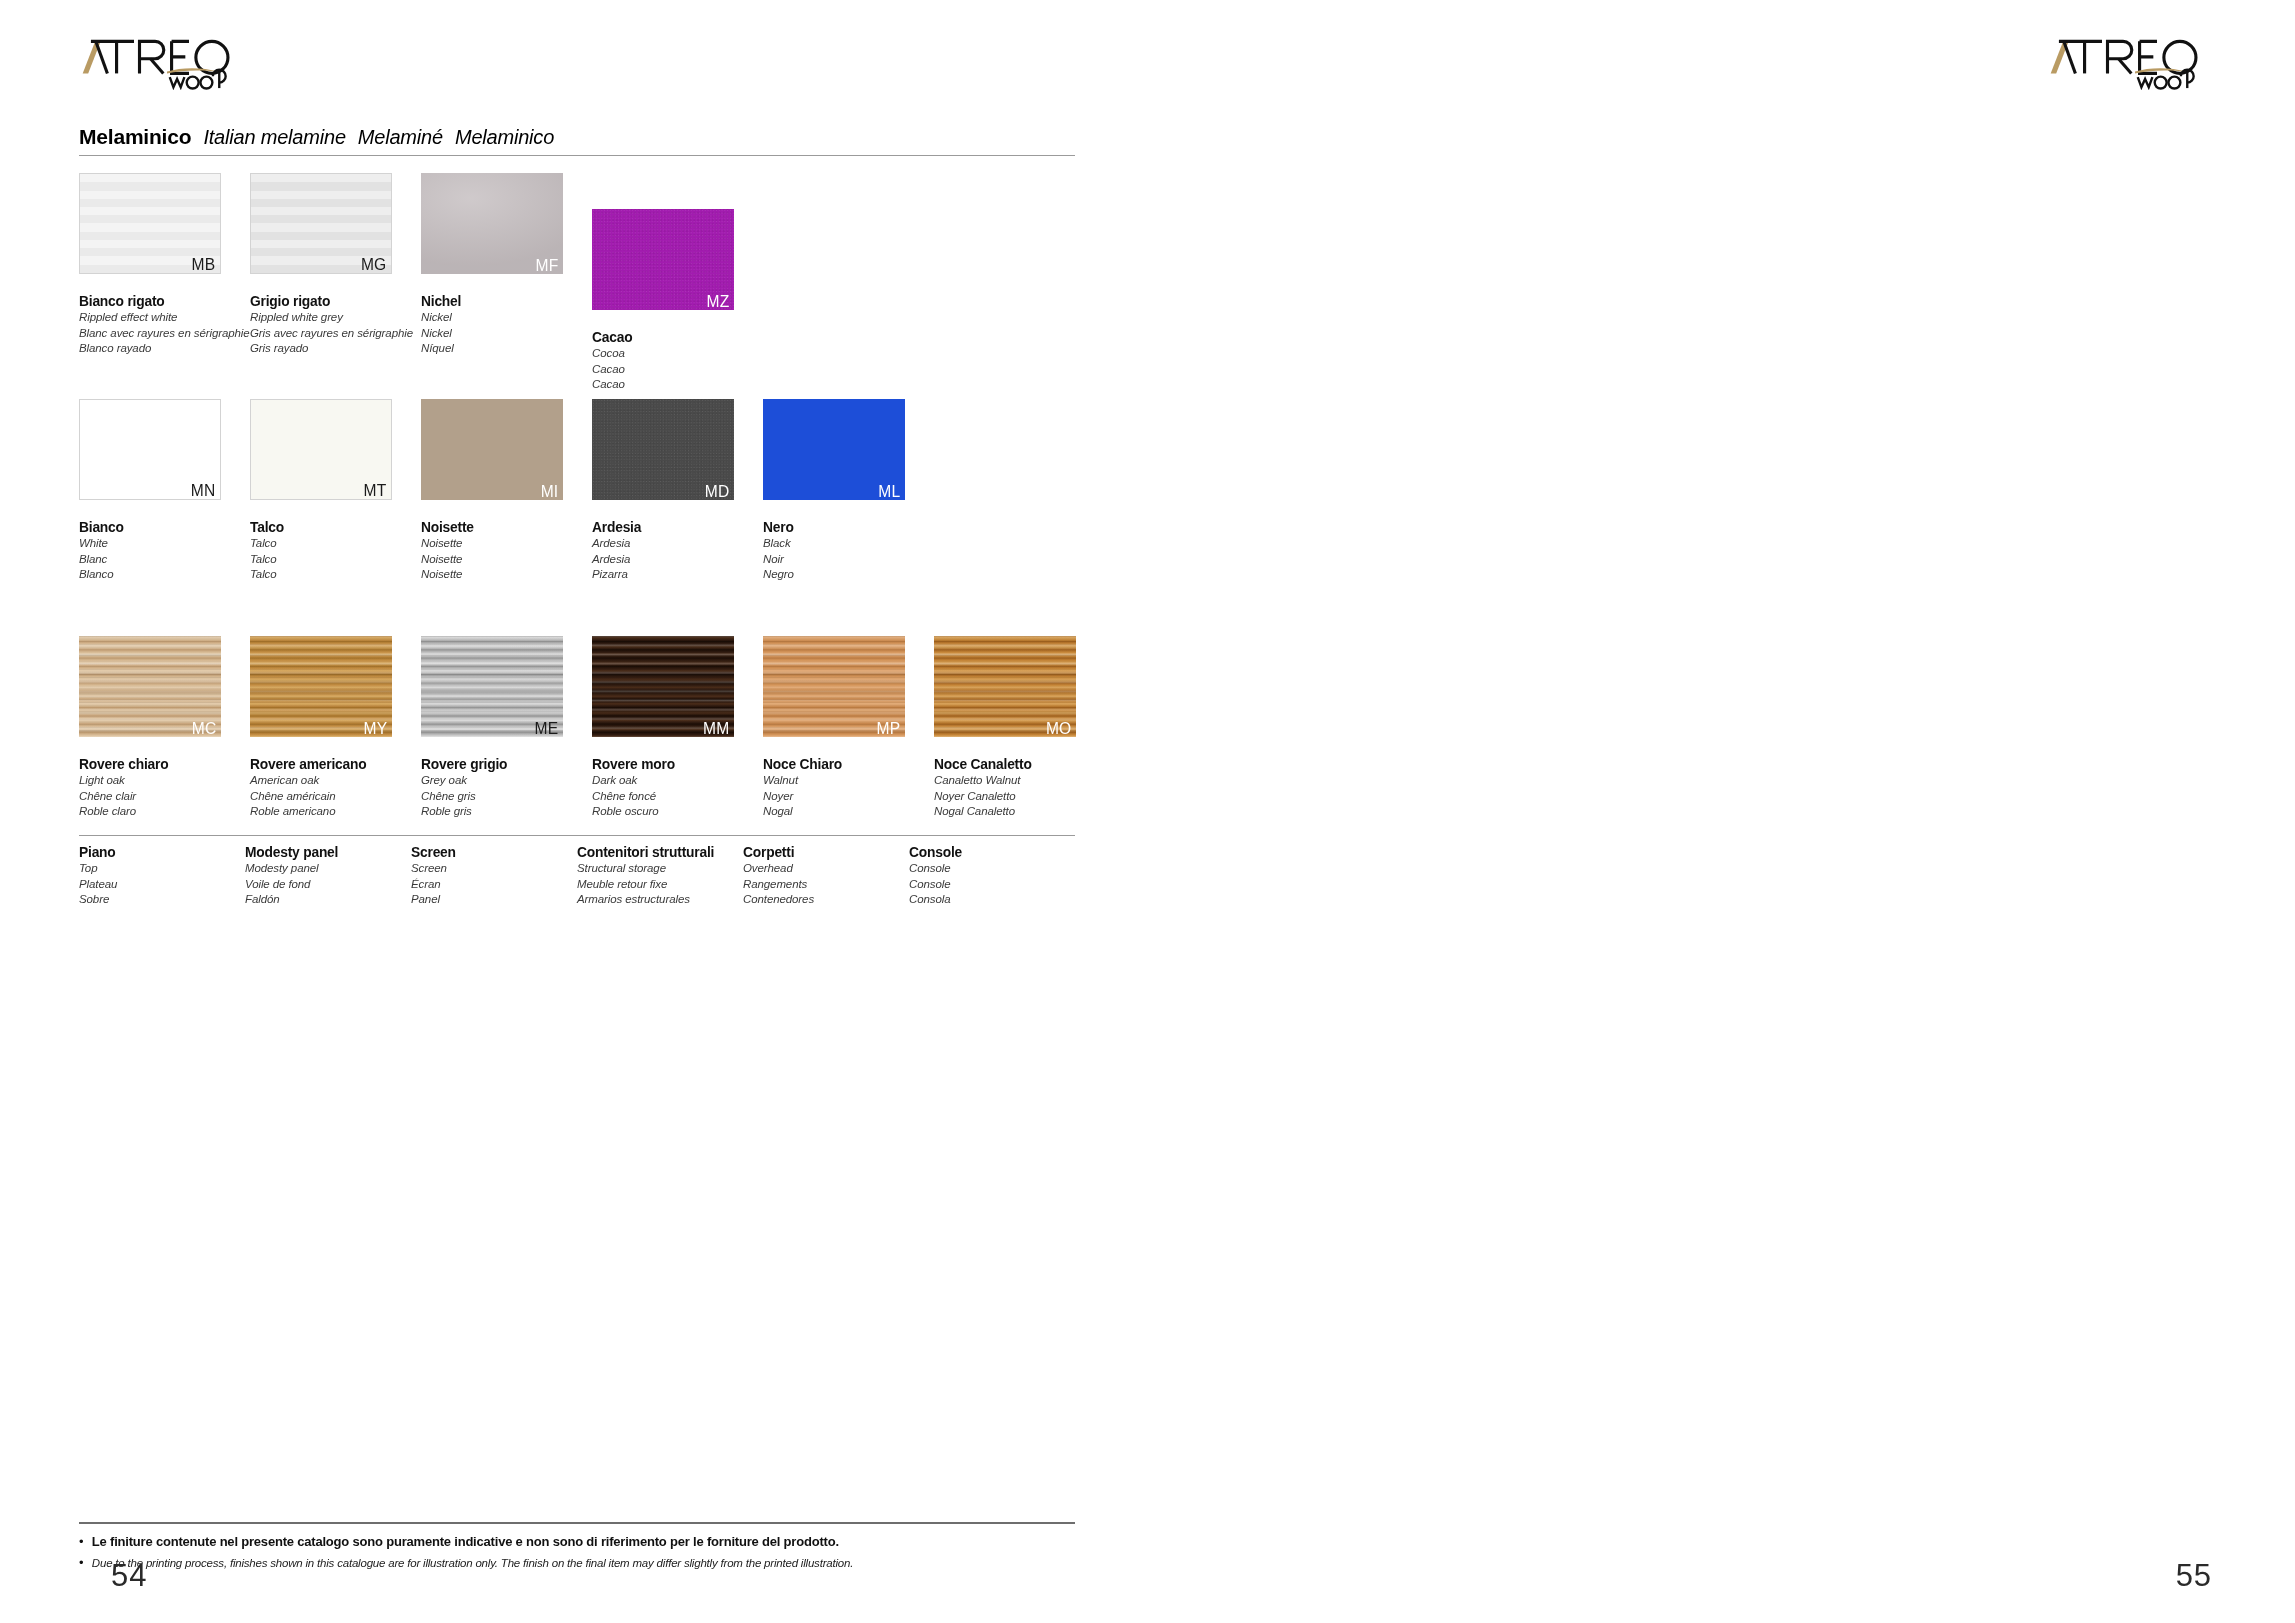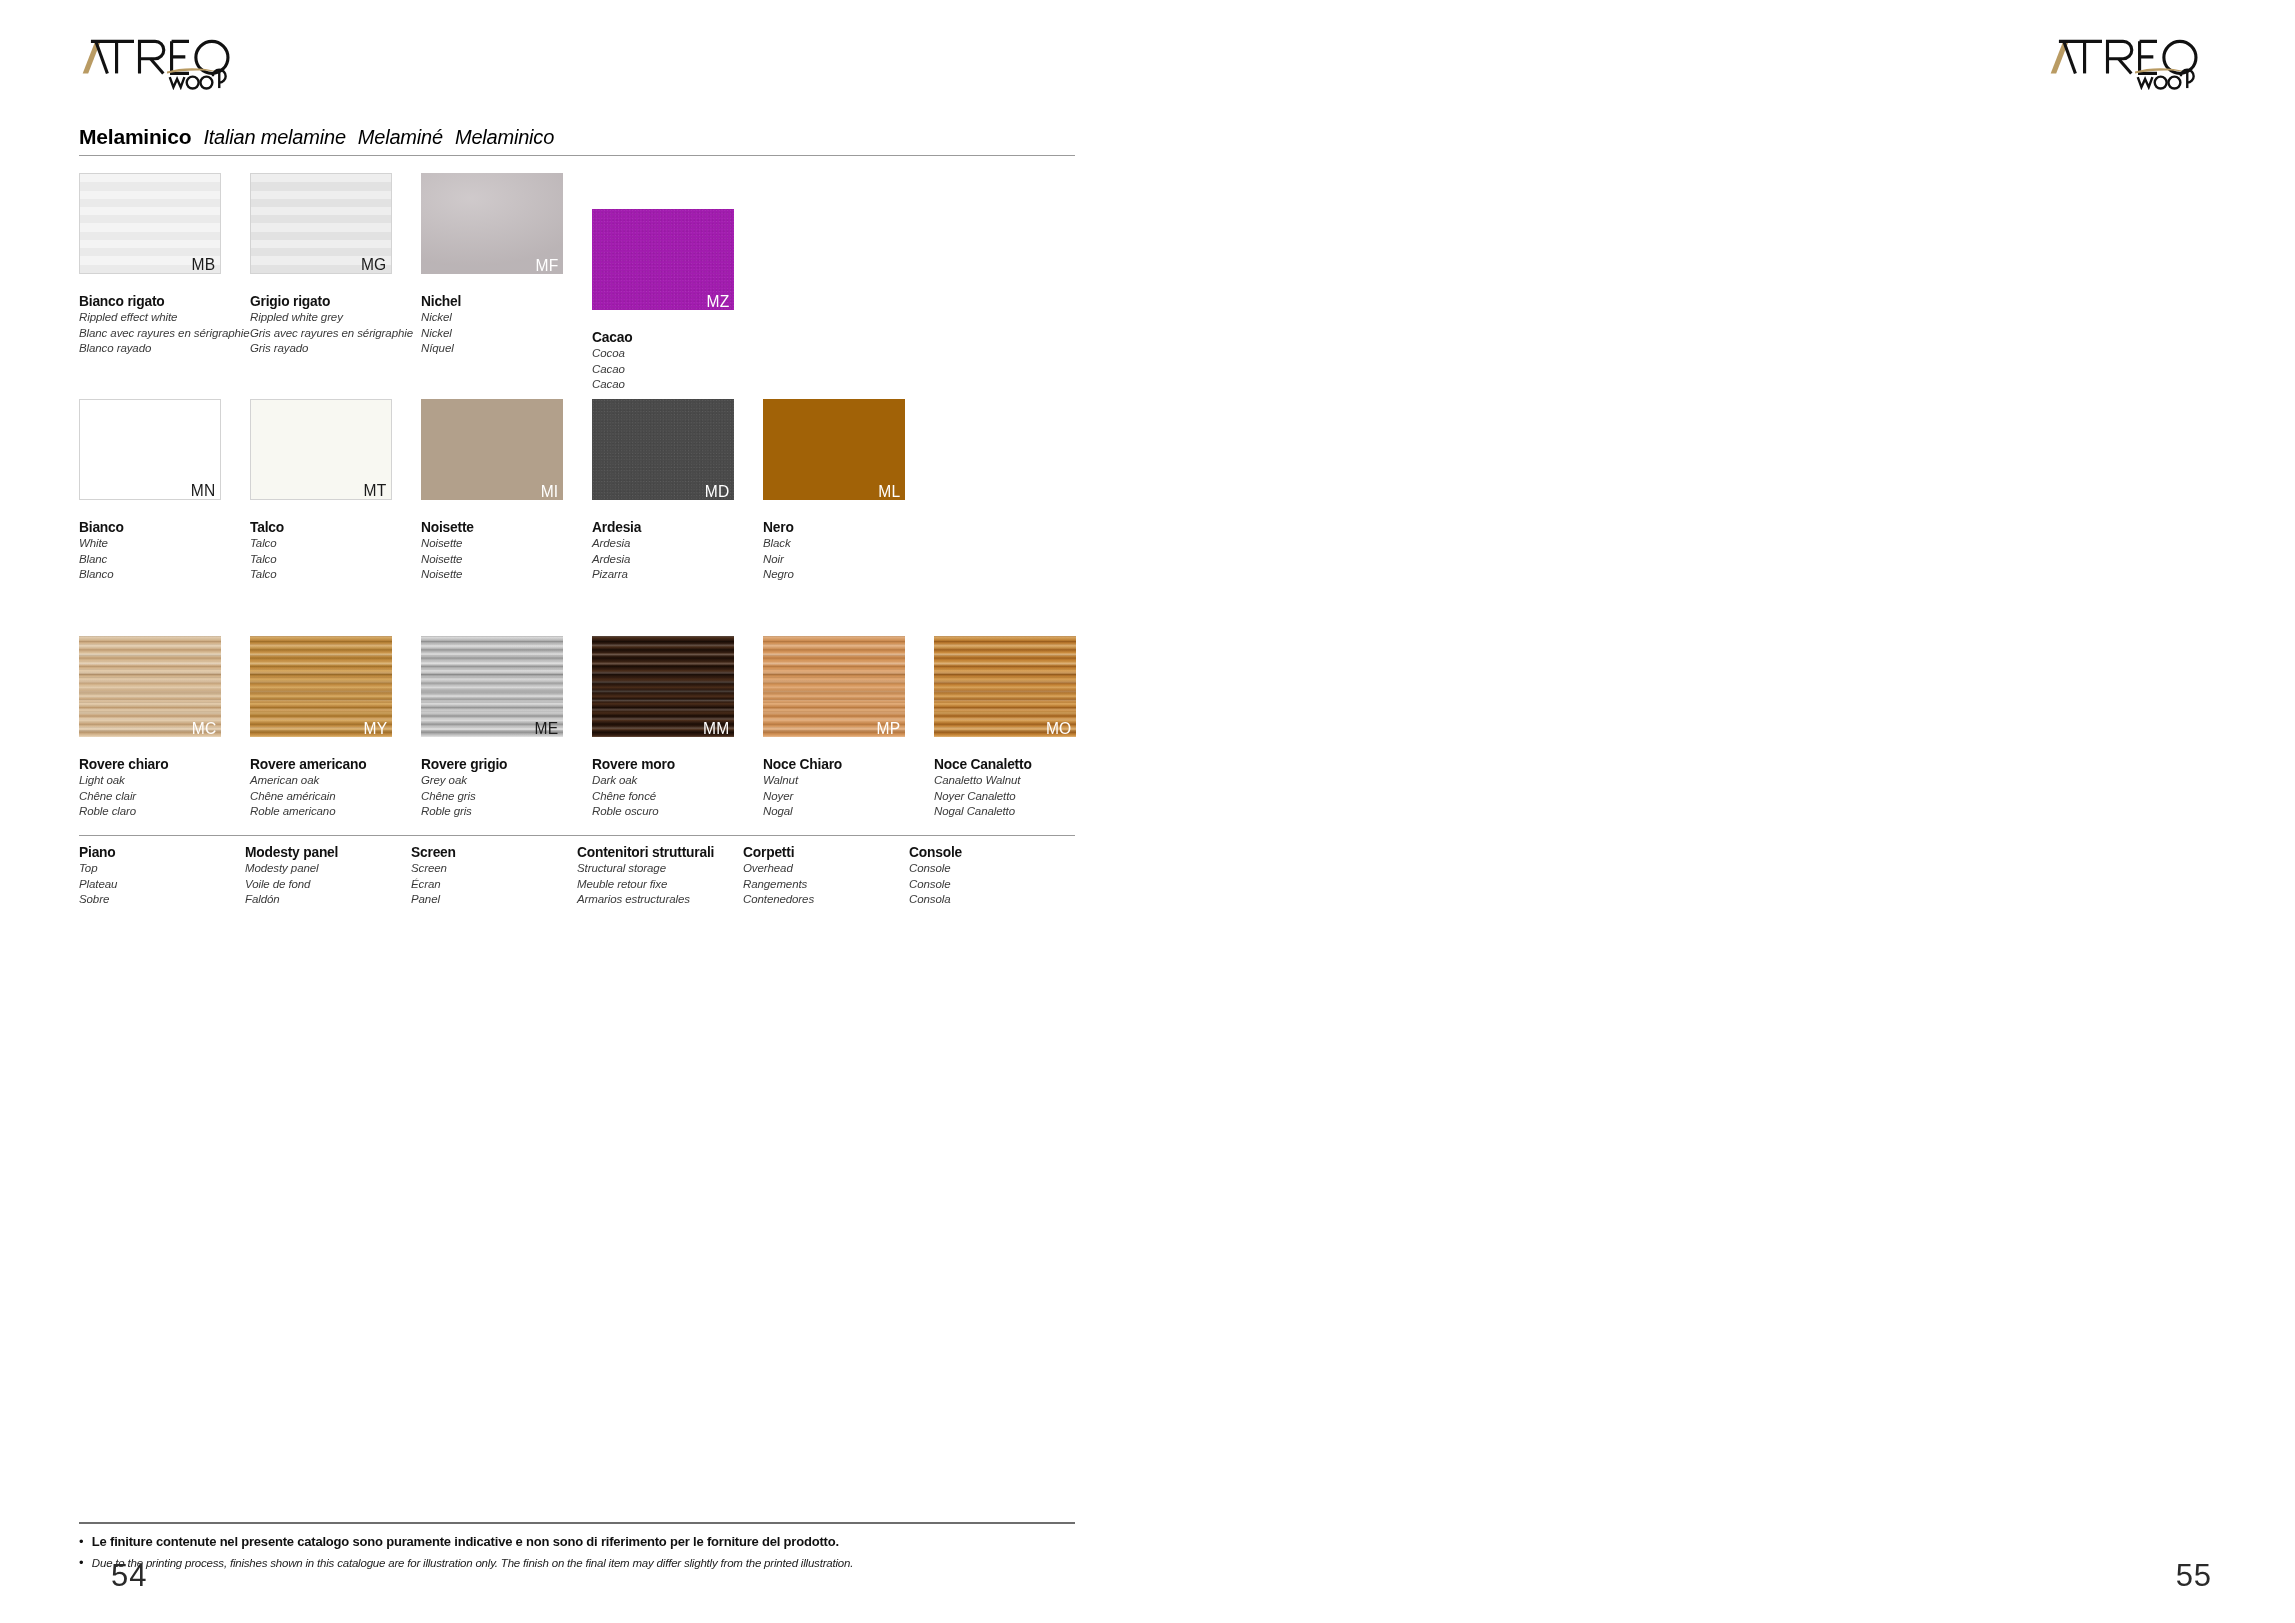--- a/index.html
+++ b/index.html
@@ -284,21 +284,21 @@
             <span class="swatch-code code-light">MD</span>
           </div>
           <div class="names">
             <div class="n-main">Ardesia</div>
             <div class="n-alt">Ardesia</div>
             <div class="n-alt">Ardesia</div>
             <div class="n-alt">Pizarra</div>
           </div>
         </div>
         <div class="cell">
-          <div class="swatch" style="background: #a16207;">
+          <div class="swatch" style="background: #1d4ed8;">
             <span class="swatch-code code-light">ML</span>
           </div>
           <div class="names">
             <div class="n-main">Nero</div>
             <div class="n-alt">Black</div>
             <div class="n-alt">Noir</div>
             <div class="n-alt">Negro</div>
           </div>
         </div>
       </div>

